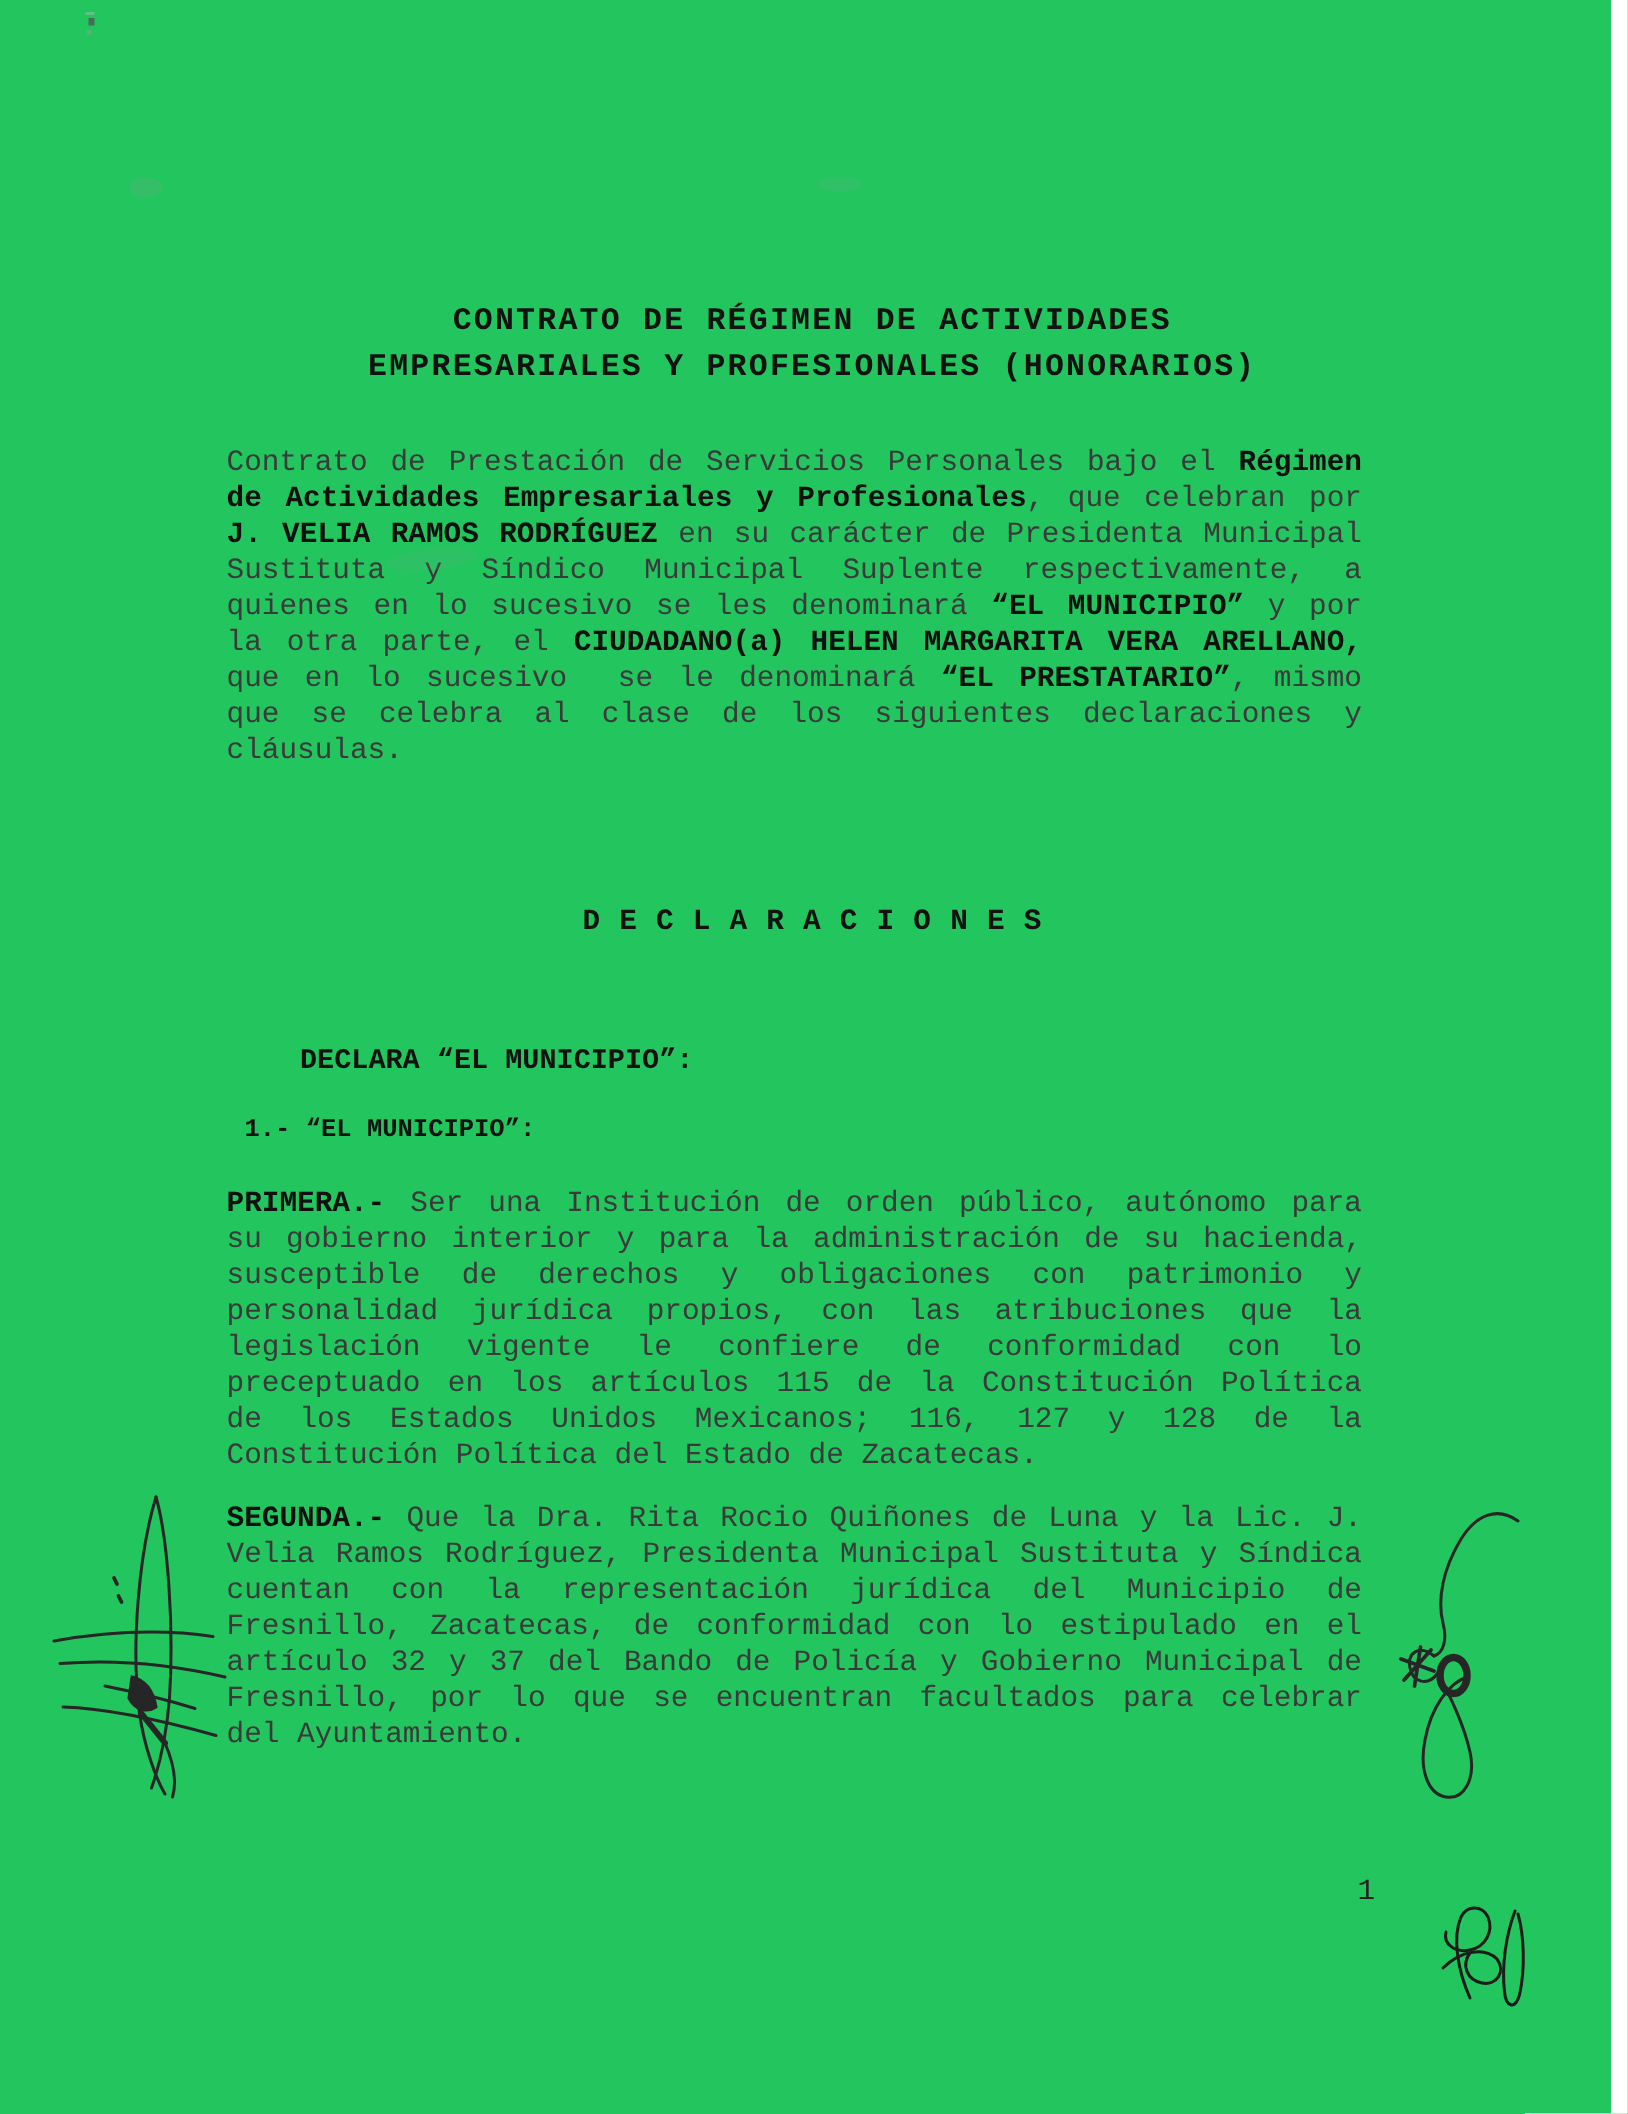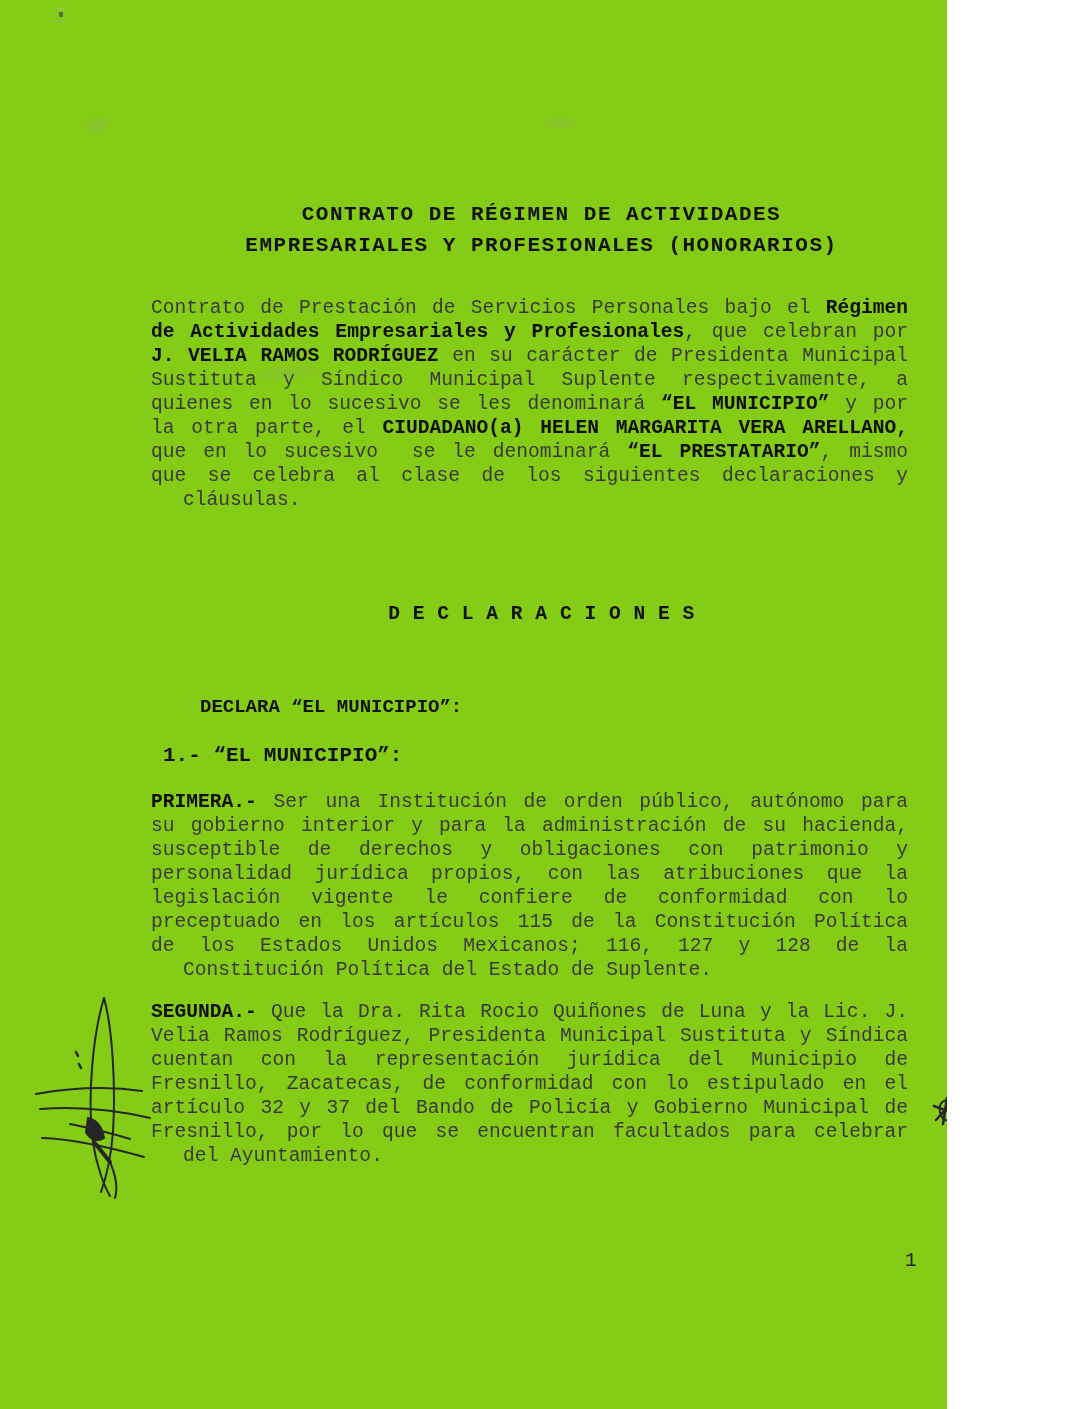--- a/index.html
+++ b/index.html
@@ -1,20 +1,20 @@
 <!DOCTYPE html>
 <html><head>
 <meta charset="utf-8">
 <style>
   html, body { margin: 0; padding: 0; background: #ffffff; }
   .sheet {
     position: relative;
-    width: 947px;
+    width: 1074px;
     height: 1409px;
-    background: #84cc16;
+    background: #22c55e;
     font-family: "Liberation Mono", "DejaVu Sans Mono", monospace;
     color: #3a3a3a;
     overflow: hidden;
   }
   .title {
     position: absolute;
     left: 163px; top: 199px; width: 757px;
     text-align: center;
     font-weight: 700;
     font-size: 21px;
@@ -29,21 +29,21 @@
     line-height: 24px;
   }
   .para-intro   { top: 296px; }
   .para-primera { top: 790px; }
   .para-segunda { top: 1000px; }
   .line {
     text-align: justify;
     text-align-last: justify;
     white-space: pre-wrap;
   }
-  .line.last { text-align-last: left; margin-left: 32px; }
+  .line.last { text-align-last: left; }
   .b { font-weight: 700; color: #101010; }
   .heading-declaraciones {
     position: absolute;
     left: 163px; top: 603px; width: 757px;
     text-align: center;
     font-weight: 700;
     font-size: 19.6px;
     letter-spacing: 0.5px;
     color: #121212;
   }
@@ -51,21 +51,21 @@
     position: absolute;
     left: 200px; top: 696px;
     font-weight: 700;
     font-size: 19px;
     color: #121212;
   }
   .heading-item {
     position: absolute;
     left: 163px; top: 744px;
     font-weight: 700;
-    font-size: 21px;
+    font-size: 17px;
     color: #121212;
   }
   .page-num {
     position: absolute;
     left: 905px; top: 1250px;
     font-size: 19.6px;
     color: #222;
   }
   .mark { position: absolute; }
   .mark svg { display: block; }
@@ -108,21 +108,21 @@
   <div class="heading-item">1.- “EL MUNICIPIO”:</div>
 
   <div class="para para-primera">
       <div class="line"><span class="b">PRIMERA.-</span><span> Ser una Institución de orden público, autónomo para</span></div>
       <div class="line"><span>su gobierno interior y para la administración de su hacienda,</span></div>
       <div class="line"><span>susceptible de derechos y obligaciones con patrimonio y</span></div>
       <div class="line"><span>personalidad jurídica propios, con las atribuciones que la</span></div>
       <div class="line"><span>legislación vigente le confiere de conformidad con lo</span></div>
       <div class="line"><span>preceptuado en los artículos 115 de la Constitución Política</span></div>
       <div class="line"><span>de los Estados Unidos Mexicanos; 116, 127 y 128 de la</span></div>
-      <div class="line last"><span>Constitución Política del Estado de Suplente.</span></div>
+      <div class="line last"><span>Constitución Política del Estado de Zacatecas.</span></div>
     </div>
 
   <div class="para para-segunda">
       <div class="line"><span class="b">SEGUNDA.-</span><span> Que la Dra. Rita Rocio Quiñones de Luna y la Lic. J.</span></div>
       <div class="line"><span>Velia Ramos Rodríguez, Presidenta Municipal Sustituta y Síndica</span></div>
       <div class="line"><span>cuentan con la representación jurídica del Municipio de</span></div>
       <div class="line"><span>Fresnillo, Zacatecas, de conformidad con lo estipulado en el</span></div>
       <div class="line"><span>artículo 32 y 37 del Bando de Policía y Gobierno Municipal de</span></div>
       <div class="line"><span>Fresnillo, por lo que se encuentran facultados para celebrar</span></div>
       <div class="line last"><span>del Ayuntamiento.</span></div>

